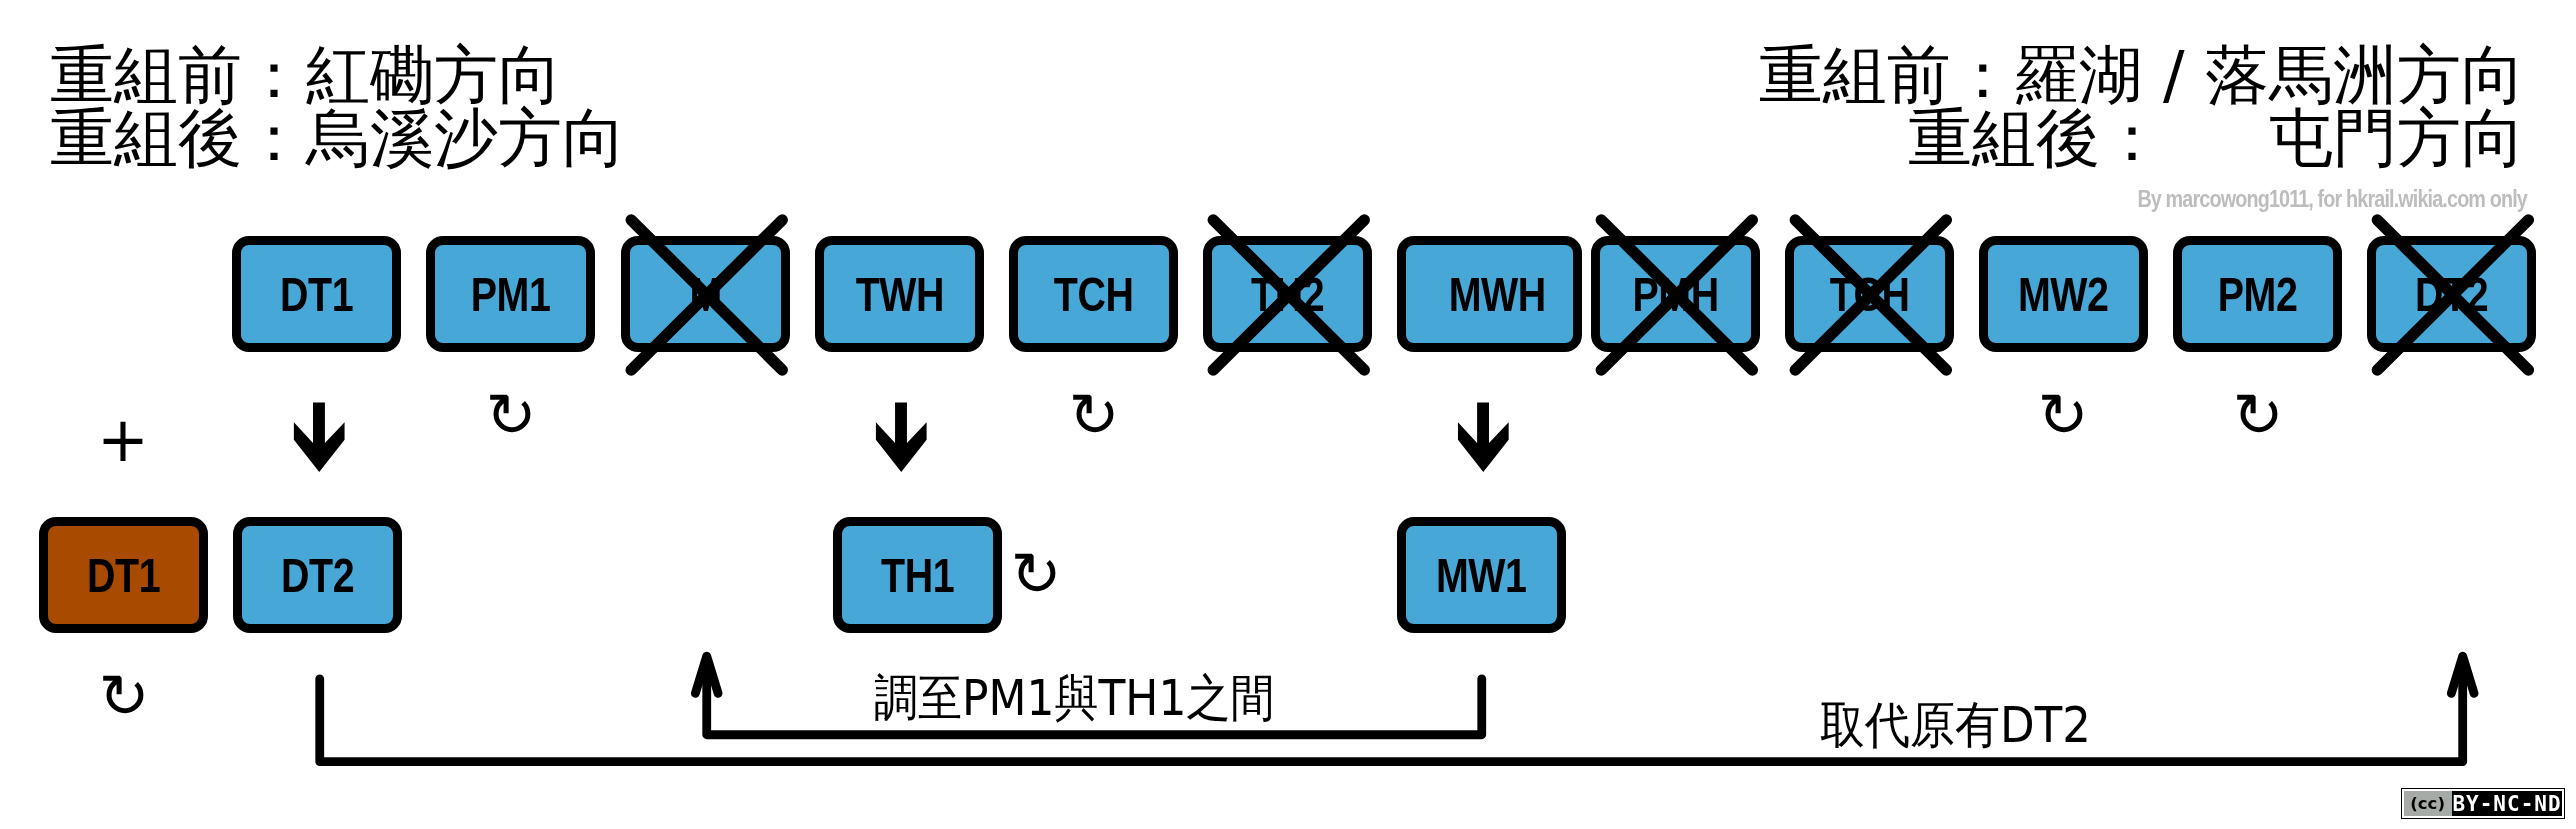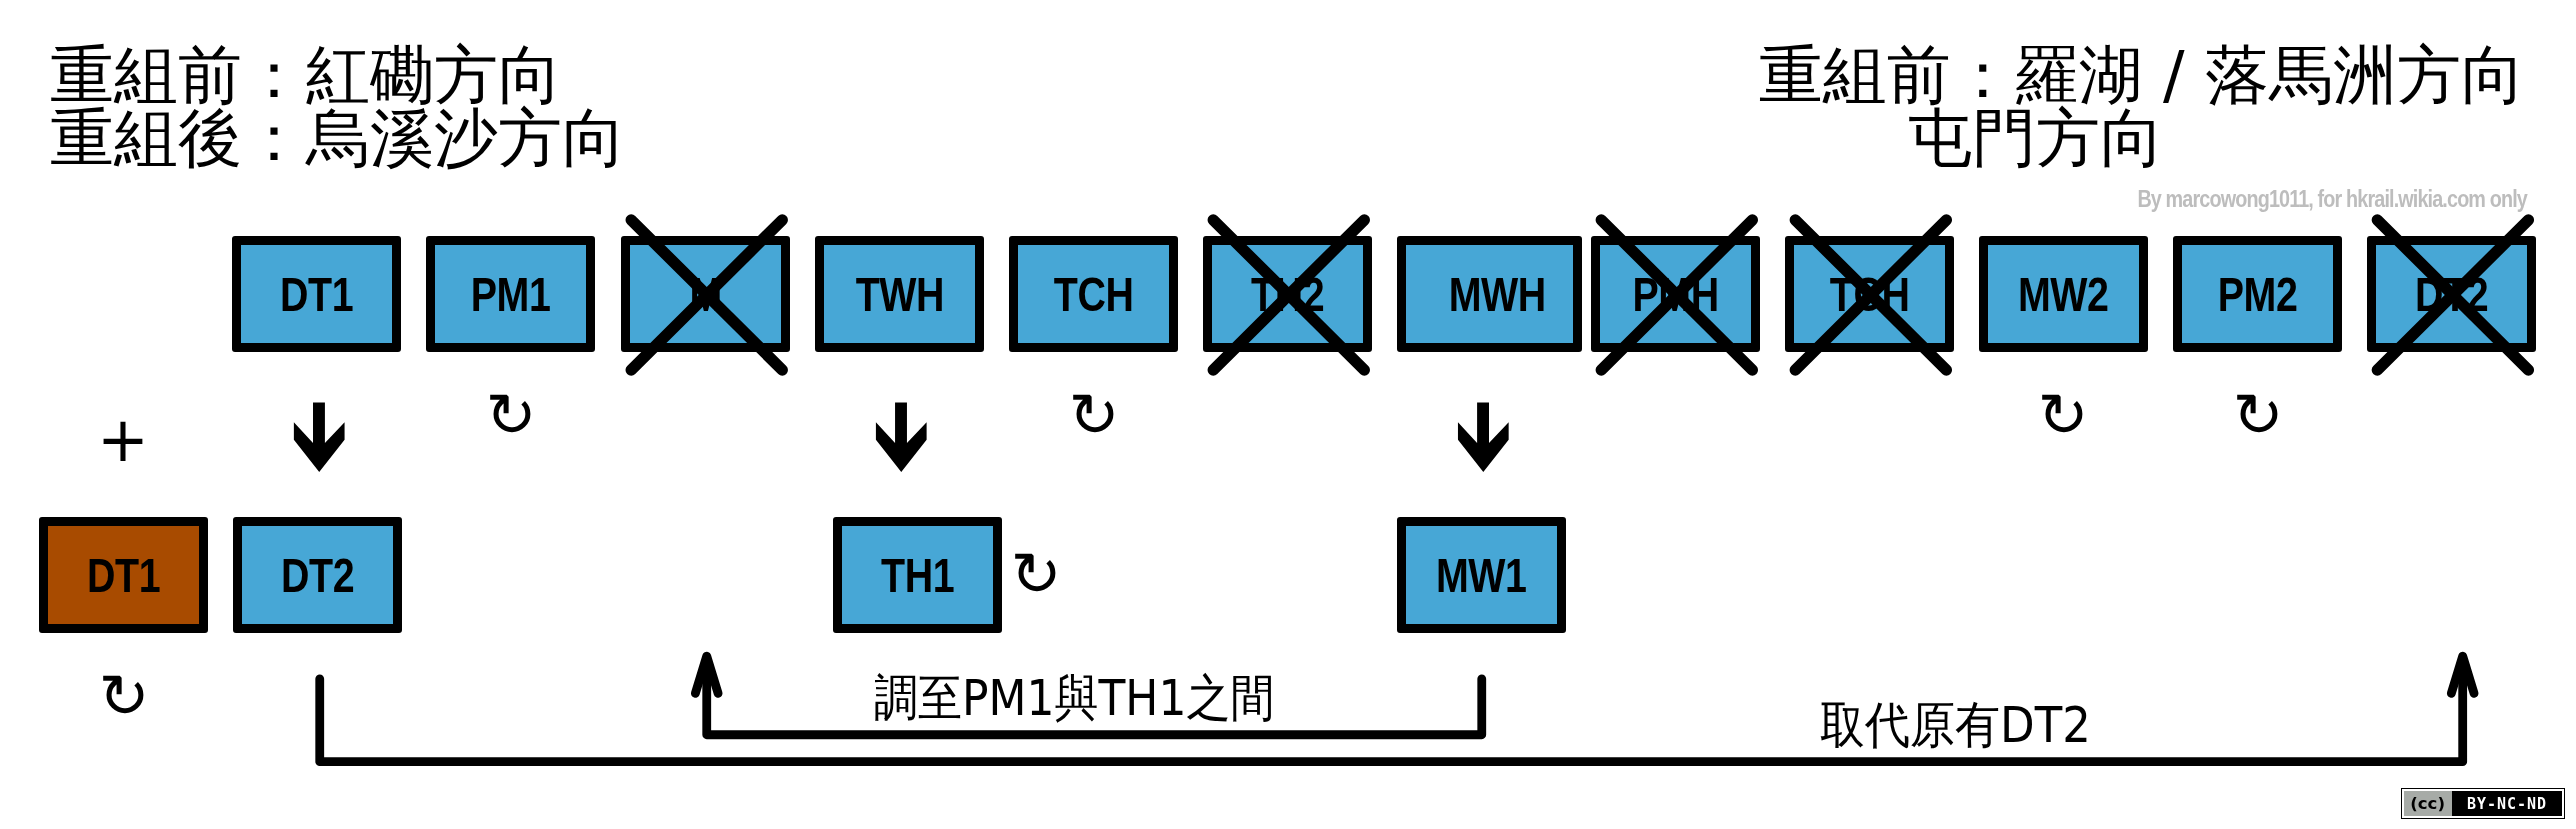--- a/index.html
+++ b/index.html
@@ -10,21 +10,21 @@
   .hdr { position: absolute; font-size: 64px; line-height: 62px; white-space: nowrap; font-family: "DejaVu Sans", sans-serif; }
   #hdr-left-1 { left: 50px; top: 44px; }
   #hdr-left-2 { left: 50px; top: 107px; }
   #hdr-right-1 { right: 51px; top: 44px; }
   #hdr-right-2 { left: 1908px; right: 51px; top: 107px; display: flex; justify-content: space-between; }
   .attrib { position: absolute; right: 49px; top: 186px; font-size: 23px; font-weight: bold;
             color: #bdbdbd; font-family: "Liberation Sans", sans-serif; letter-spacing: -1px;
             white-space: nowrap; transform: scaleX(0.86); transform-origin: right center; }
 
   
-  .car { position: absolute; width: 151px; height: 98px; border: 9.3px solid #000; border-radius: 3px;
+  .car { position: absolute; width: 151px; height: 98px; border: 9.3px solid #000; border-radius: 17px;
          background: #47a7d6; display: flex; align-items: center; justify-content: center; }
   .car.new { background: #a84b00; }
   .car .lbl { font-family: "Liberation Sans", sans-serif; font-weight: bold; font-size: 48px;
               transform: scaleX(0.82); letter-spacing: -0.5px; white-space: nowrap; }
   .row-top { top: 236px; }
   .row-bot { top: 517px; }
 
   
   .note { position: absolute; font-size: 50px; white-space: nowrap; font-family: "DejaVu Sans", sans-serif; }
   #note-move { left: 874px; top: 665px; transform: scaleX(0.88); transform-origin: left center; }
@@ -37,29 +37,30 @@
           font-family: "DejaVu Sans", sans-serif; }
 
   svg.overlay { position: absolute; left: 0; top: 0; pointer-events: none; }
 
   
   .cc { position: absolute; left: 2401px; top: 788px; width: 164px; height: 31px; border: 1.6px solid #000;
         background: #fff; box-sizing: border-box; display: flex; align-items: stretch; padding: 1.6px; }
   .cc .cc-left { width: 48px; background: #a7aba7; display: flex; align-items: center; justify-content: center;
                  font-family: "DejaVu Sans", sans-serif; font-weight: bold; font-size: 16.6px; color: #000; }
   .cc .cc-right { flex: 1; background: #000; color: #fff; display: flex; align-items: center; justify-content: center;
-                  font-family: "DejaVu Sans Mono", monospace; font-weight: bold; font-size: 15px; letter-spacing: 1px; }
+                  font-family: "DejaVu Sans Mono", monospace; font-weight: bold; font-size: 21px; letter-spacing: 1px; }
 </style>
 </head>
 <body>
 
 <div class="hdr" id="hdr-left-1">重組前：紅磡方向</div>
 <div class="hdr" id="hdr-left-2">重組後：烏溪沙方向</div>
 <div class="hdr" id="hdr-right-1">重組前：羅湖 / 落馬洲方向</div>
 <div class="hdr" id="hdr-right-2">
+  <span>重組後：</span>
   <span>屯門方向</span>
 </div>
 <div class="attrib" style="color: rgb(189, 189, 189);">By marcowong1011, for hkrail.wikia.com only</div>
 
 <div class="car row-top" style="left: 232px; background: rgb(71, 167, 214);">
     <span class="lbl">DT1</span>
   </div>
 <div class="car row-top" style="left: 426px; background: rgb(71, 167, 214);">
     <span class="lbl">PM1</span>
   </div>

